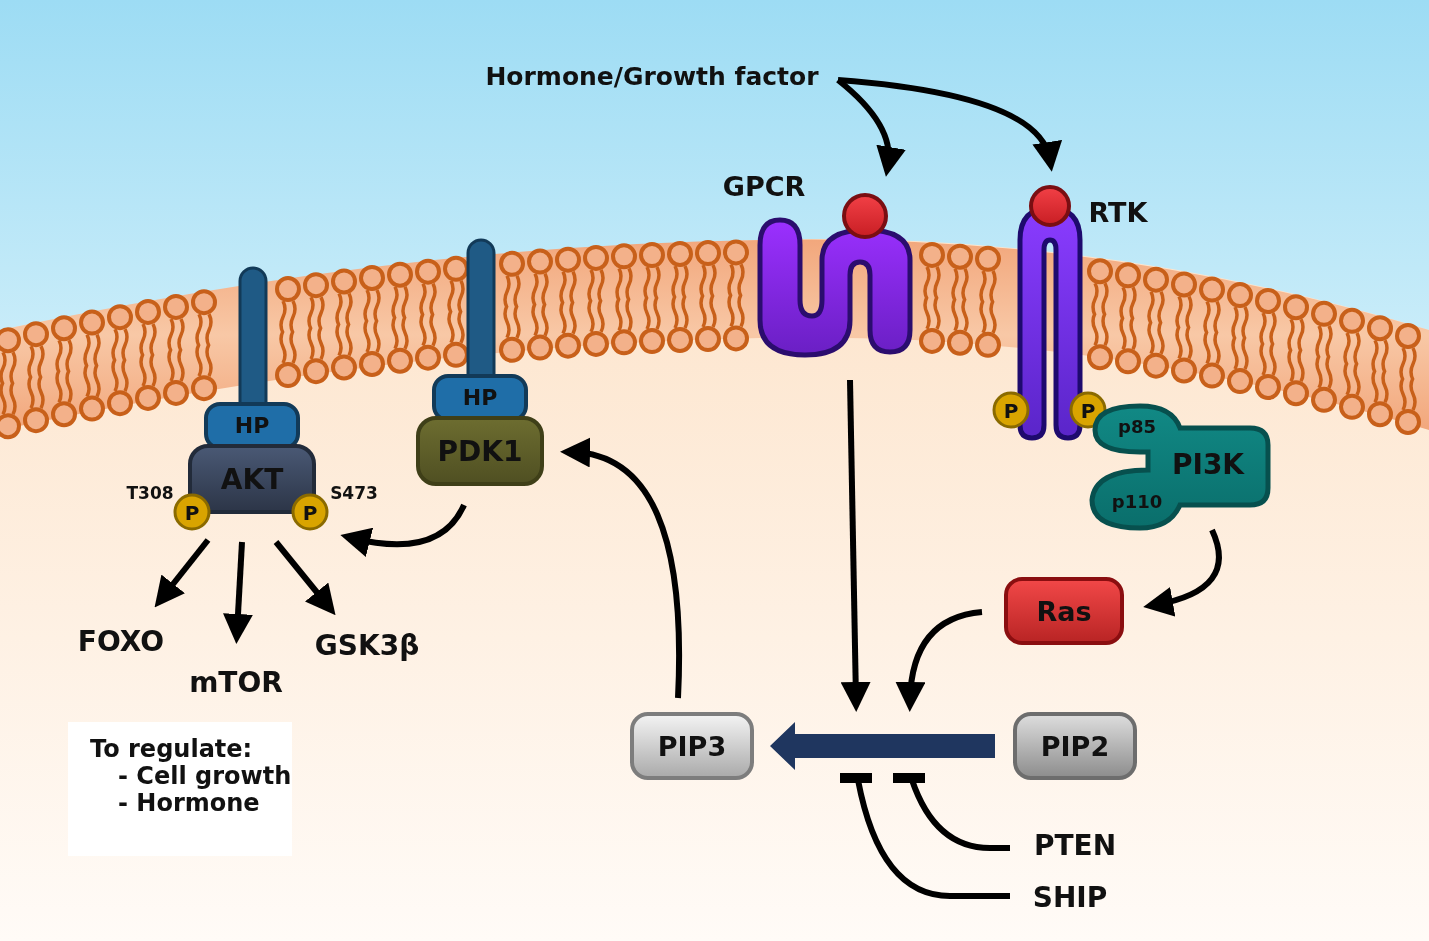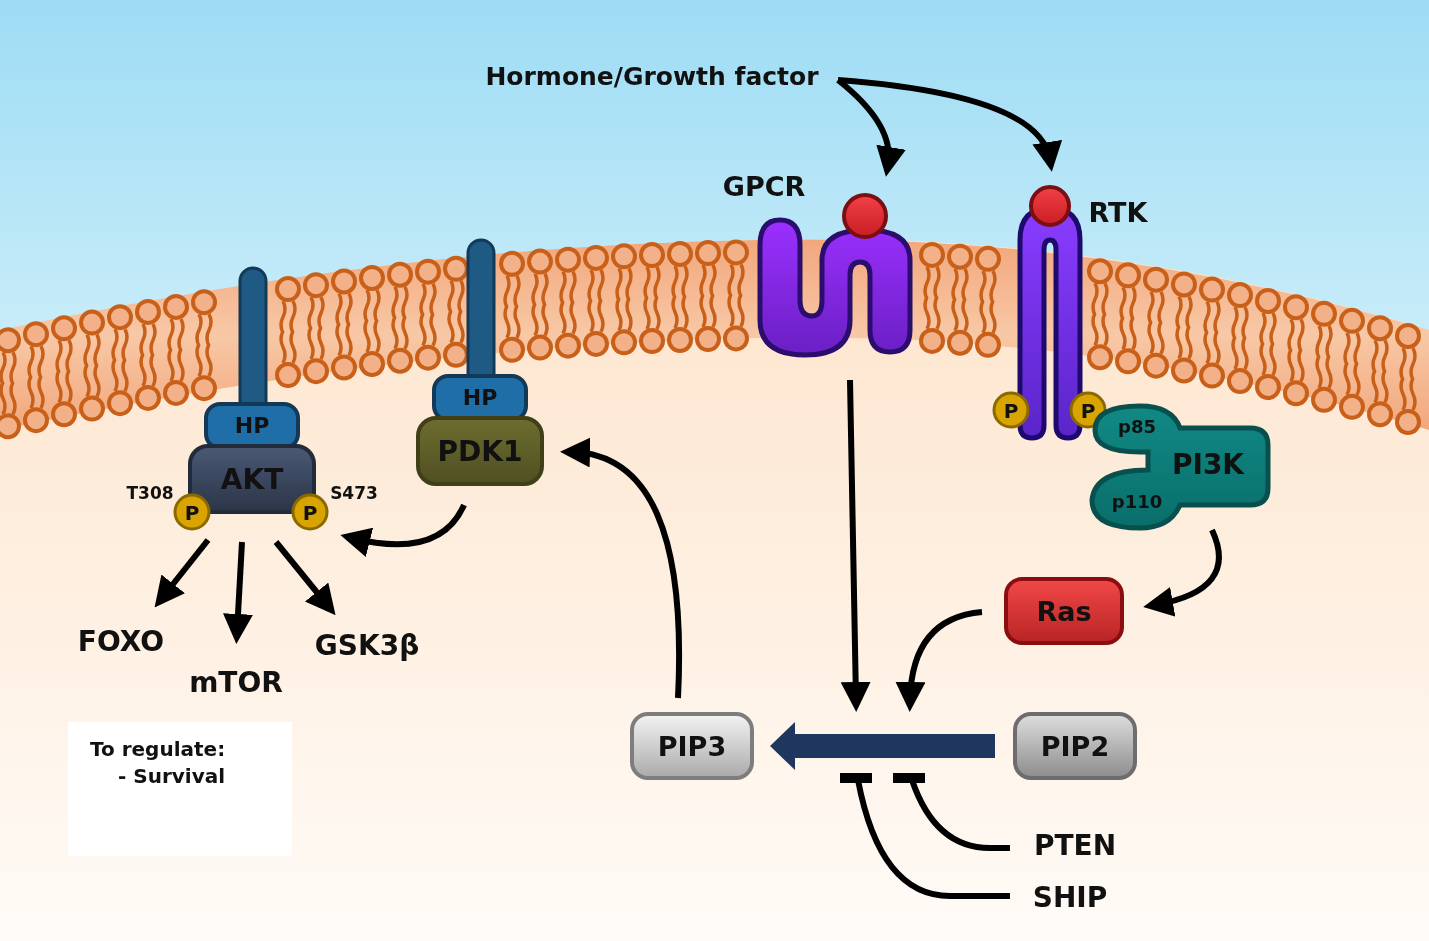--- a/index.html
+++ b/index.html
@@ -4,21 +4,21 @@
   <style>
     html, body { margin: 0; padding: 0; }
     body { width: 1429px; height: 941px; overflow: hidden; font-family: "DejaVu Sans", sans-serif; }
     #stage { position: relative; width: 1429px; height: 941px; }
     svg { position: absolute; left: 0; top: 0; }
     .lbl { font-family: "DejaVu Sans", sans-serif; font-weight: bold; fill: #111; }
     .box-text { font-family: "DejaVu Sans", sans-serif; font-weight: bold; fill: #111; }
     .note {
       position: absolute; left: 68px; top: 722px; width: 224px; height: 134px;
       background: #ffffff; box-sizing: border-box; padding: 14px 0 0 22px;
-      font-family: "DejaVu Sans", sans-serif; font-weight: bold; font-size: 20px; color: #111; line-height: 27px;
+      font-family: "DejaVu Sans", sans-serif; font-weight: bold; font-size: 24px; color: #111; line-height: 27px;
     }
     .note .item { padding-left: 28px; }
   </style>
 </head>
 <body>
 
 <div id="stage">
 <svg width="1429" height="941" viewBox="0 0 1429 941">
   <defs>
     <linearGradient id="bg" x1="0" y1="0" x2="0" y2="1">
@@ -283,15 +283,16 @@
 
   <text class="lbl" x="1075" y="855" font-size="28" text-anchor="middle">PTEN</text>
   <text class="lbl" x="1070" y="907" font-size="28" text-anchor="middle">SHIP</text>
   <text class="lbl" x="121" y="651" font-size="28" text-anchor="middle">FOXO</text>
   <text class="lbl" x="236" y="692" font-size="28" text-anchor="middle">mTOR</text>
   <text class="lbl" x="367" y="655" font-size="28" text-anchor="middle">GSK3β</text>
 </svg>
 
 <div class="note">
   <div>To regulate:</div>
-  <div class="item">- Survival</div>
+  <div class="item">- Cell growth</div>
+  <div class="item">- Hormone</div>
 </div>
 </div>
 
 </body></html>

